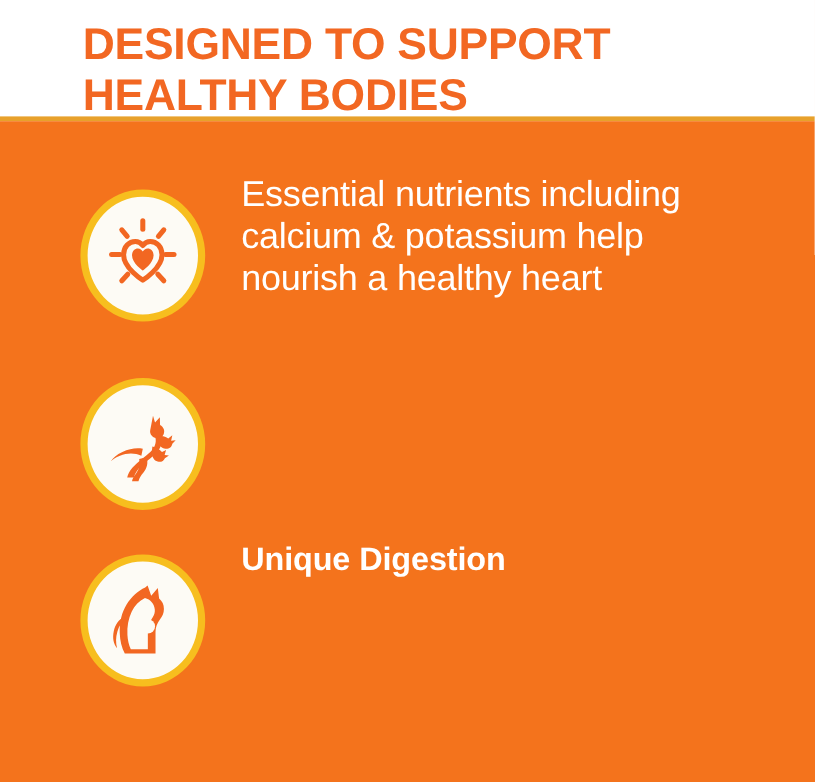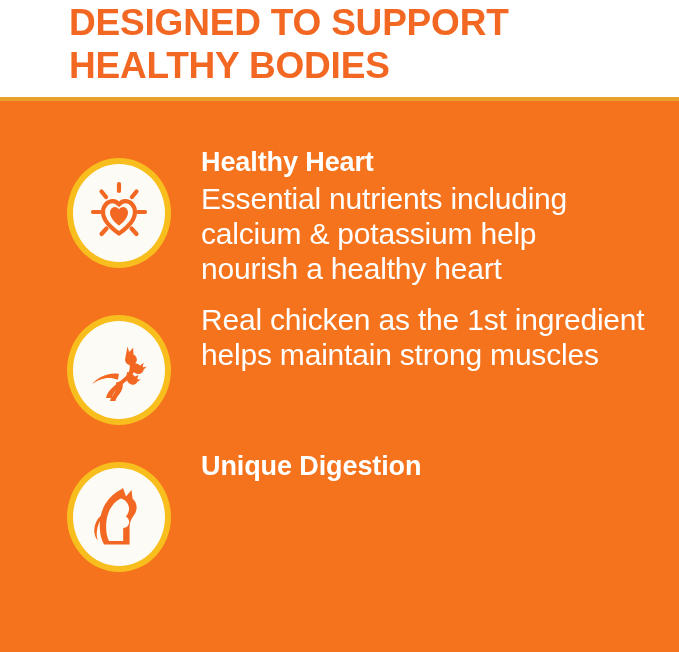--- a/index.html
+++ b/index.html
@@ -29,21 +29,21 @@
     left: 0;
     top: 0;
     width: 679px;
     height: 97px;
     background: #ffffff;
     box-sizing: border-box;
   }
   .header-title {
     position: absolute;
     left: 69px;
-    top: 1px;
+    top: 15px;
     width: 560px;
     color: #F26722;
     font-family: "Liberation Sans", sans-serif;
     font-weight: bold;
     font-size: 37px;
     line-height: 43px;
     letter-spacing: -0.2px;
     text-transform: uppercase;
     white-space: pre-line;
   }
@@ -157,21 +157,20 @@
                      C 37 49.5 28 43.6 28 36.8
                      C 28 33.2 30.4 31.0 32.9 31.0
                      C 34.8 31.0 36.2 32.3 37 33.5
                      C 37.8 32.3 39.2 31.0 41.1 31.0
                      C 43.6 31.0 46 33.2 46 36.8
                      C 46 43.6 37 49.5 37 49.5 Z" fill="#F26722"></path>
           </svg>
         </span>
       </div>
       <div class="feature-text">
-        <div class="feature-title">Healthy Heart</div>
         <div class="feature-desc">Essential nutrients including
 calcium &amp; potassium help
 nourish a healthy heart</div>
       </div>
     </div>
 
     <div class="feature feature-2">
       <div class="badge">
         <span>
           <svg width="72" height="72" viewBox="0 0 72 72" aria-hidden="true">
@@ -213,22 +212,20 @@
               <path d="M36.0 40.0
                        C 31.0 39.0 25.0 39.8 19.0 42.6
                        C 14.2 44.8 11.0 47.6 9.2 50.6
                        C 10.8 49.0 13.4 47.2 17.0 45.8
                        C 23.0 43.4 29.4 43.4 34.8 45.8 Z"></path>
             </g>
           </svg>
         </span>
       </div>
       <div class="feature-text">
-        <div class="feature-desc">Real chicken as the 1st ingredient
-helps maintain strong muscles</div>
       </div>
     </div>
 
     <div class="feature feature-3">
       <div class="badge">
         <span>
           <svg width="74" height="74" viewBox="0 0 74 74" aria-hidden="true">
             <g fill="#F26722">
 
               <path d="M41.0 8.0 L44.0 16.5 L49.5 10.0 L50.6 18.8

